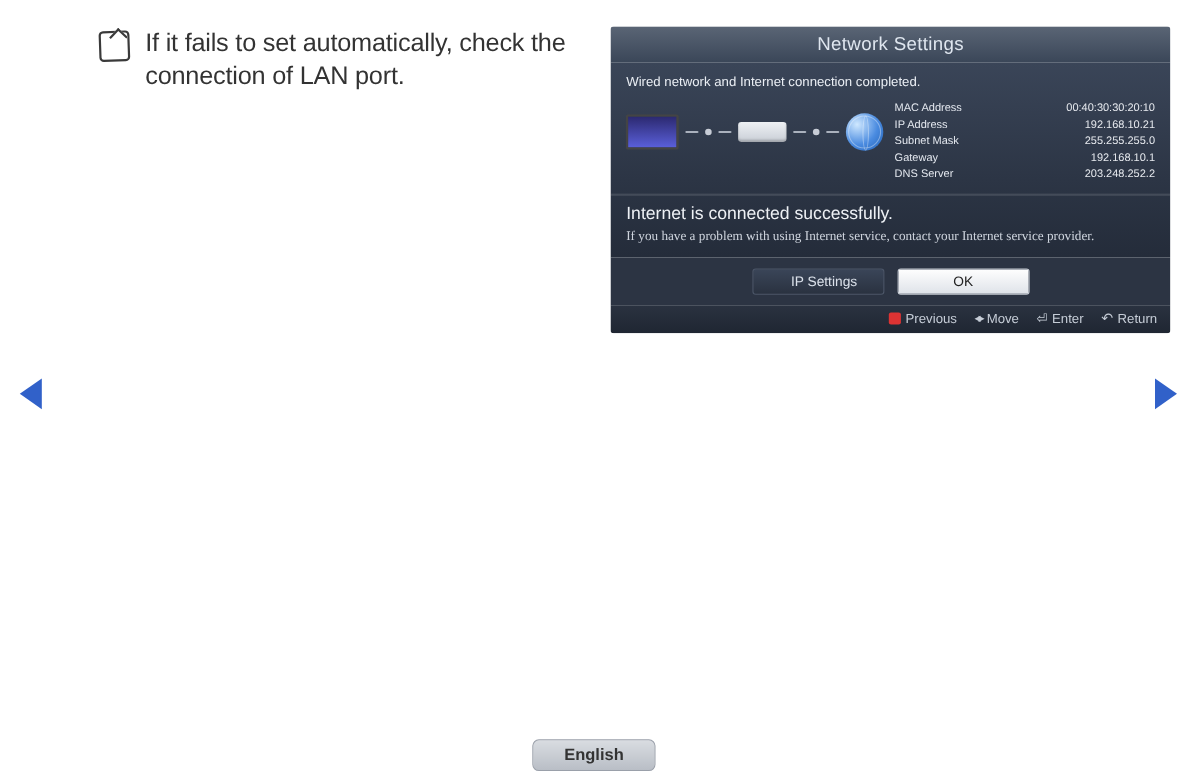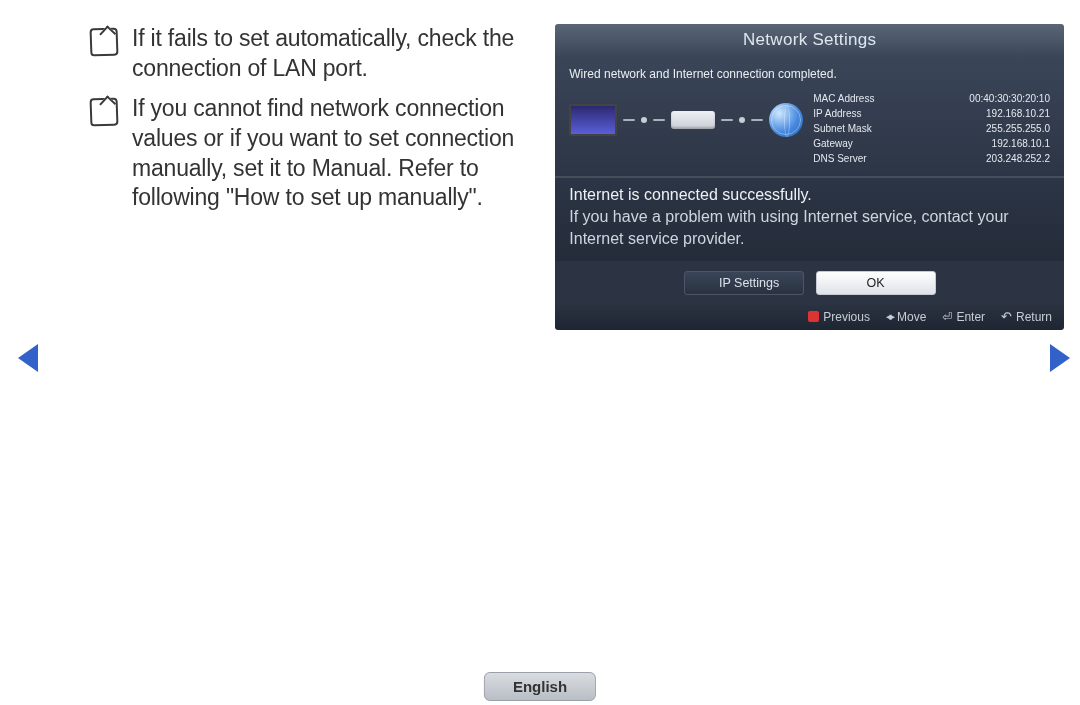--- a/index.html
+++ b/index.html
@@ -125,21 +125,21 @@
     display: flex;
     justify-content: space-between;
     padding: 2px 0;
   }
   .net-row .lbl { color: #e4e8ef; }
   .net-row .val { color: #e6e9ee; }
 
   .divider { height:2px; background: rgba(255,255,255,.12); margin: 6px -14px 8px; }
 
   .status-msg1 { font-size: 16px; color:#eef1f5; }
-  .status-msg2 { font-size: 16px; color:#cfd5de; line-height:1.35; margin-top:2px; }
+  .status-msg2 { font-size: 12px; color:#cfd5de; line-height:1.35; margin-top:2px;font-family:Liberation Serif, serif; }
 
   .panel-buttons {
     background: #2c3443;
     display: flex;
     justify-content: center;
     gap: 12px;
     padding: 10px 0 10px;
   }
   .pbtn {
     width: 120px;
@@ -210,24 +210,20 @@
 </style>
 </head>
 <body>
 
 <div class="content-wrap">
   <div class="notes-col">
     <div class="note-row">
       <div class="note-icon-box"></div>
       <div class="note-text">If it fails to set automatically, check the connection of LAN port.</div>
     </div>
-    <div class="note-row">
-      <div class="note-icon-box"></div>
-      <div class="note-text">If you cannot find network connection values or if you want to set connection manually, set it to Manual. Refer to following "How to set up manually".</div>
-    </div>
   </div>
 
   <div class="panel">
     <div class="panel-title">Network Settings</div>
     <div class="panel-body">
       <div class="status-top">Wired network and Internet connection completed.</div>
 
       <div class="diagram-row">
         <div class="diagram">
           <div class="tv-icon"></div>

